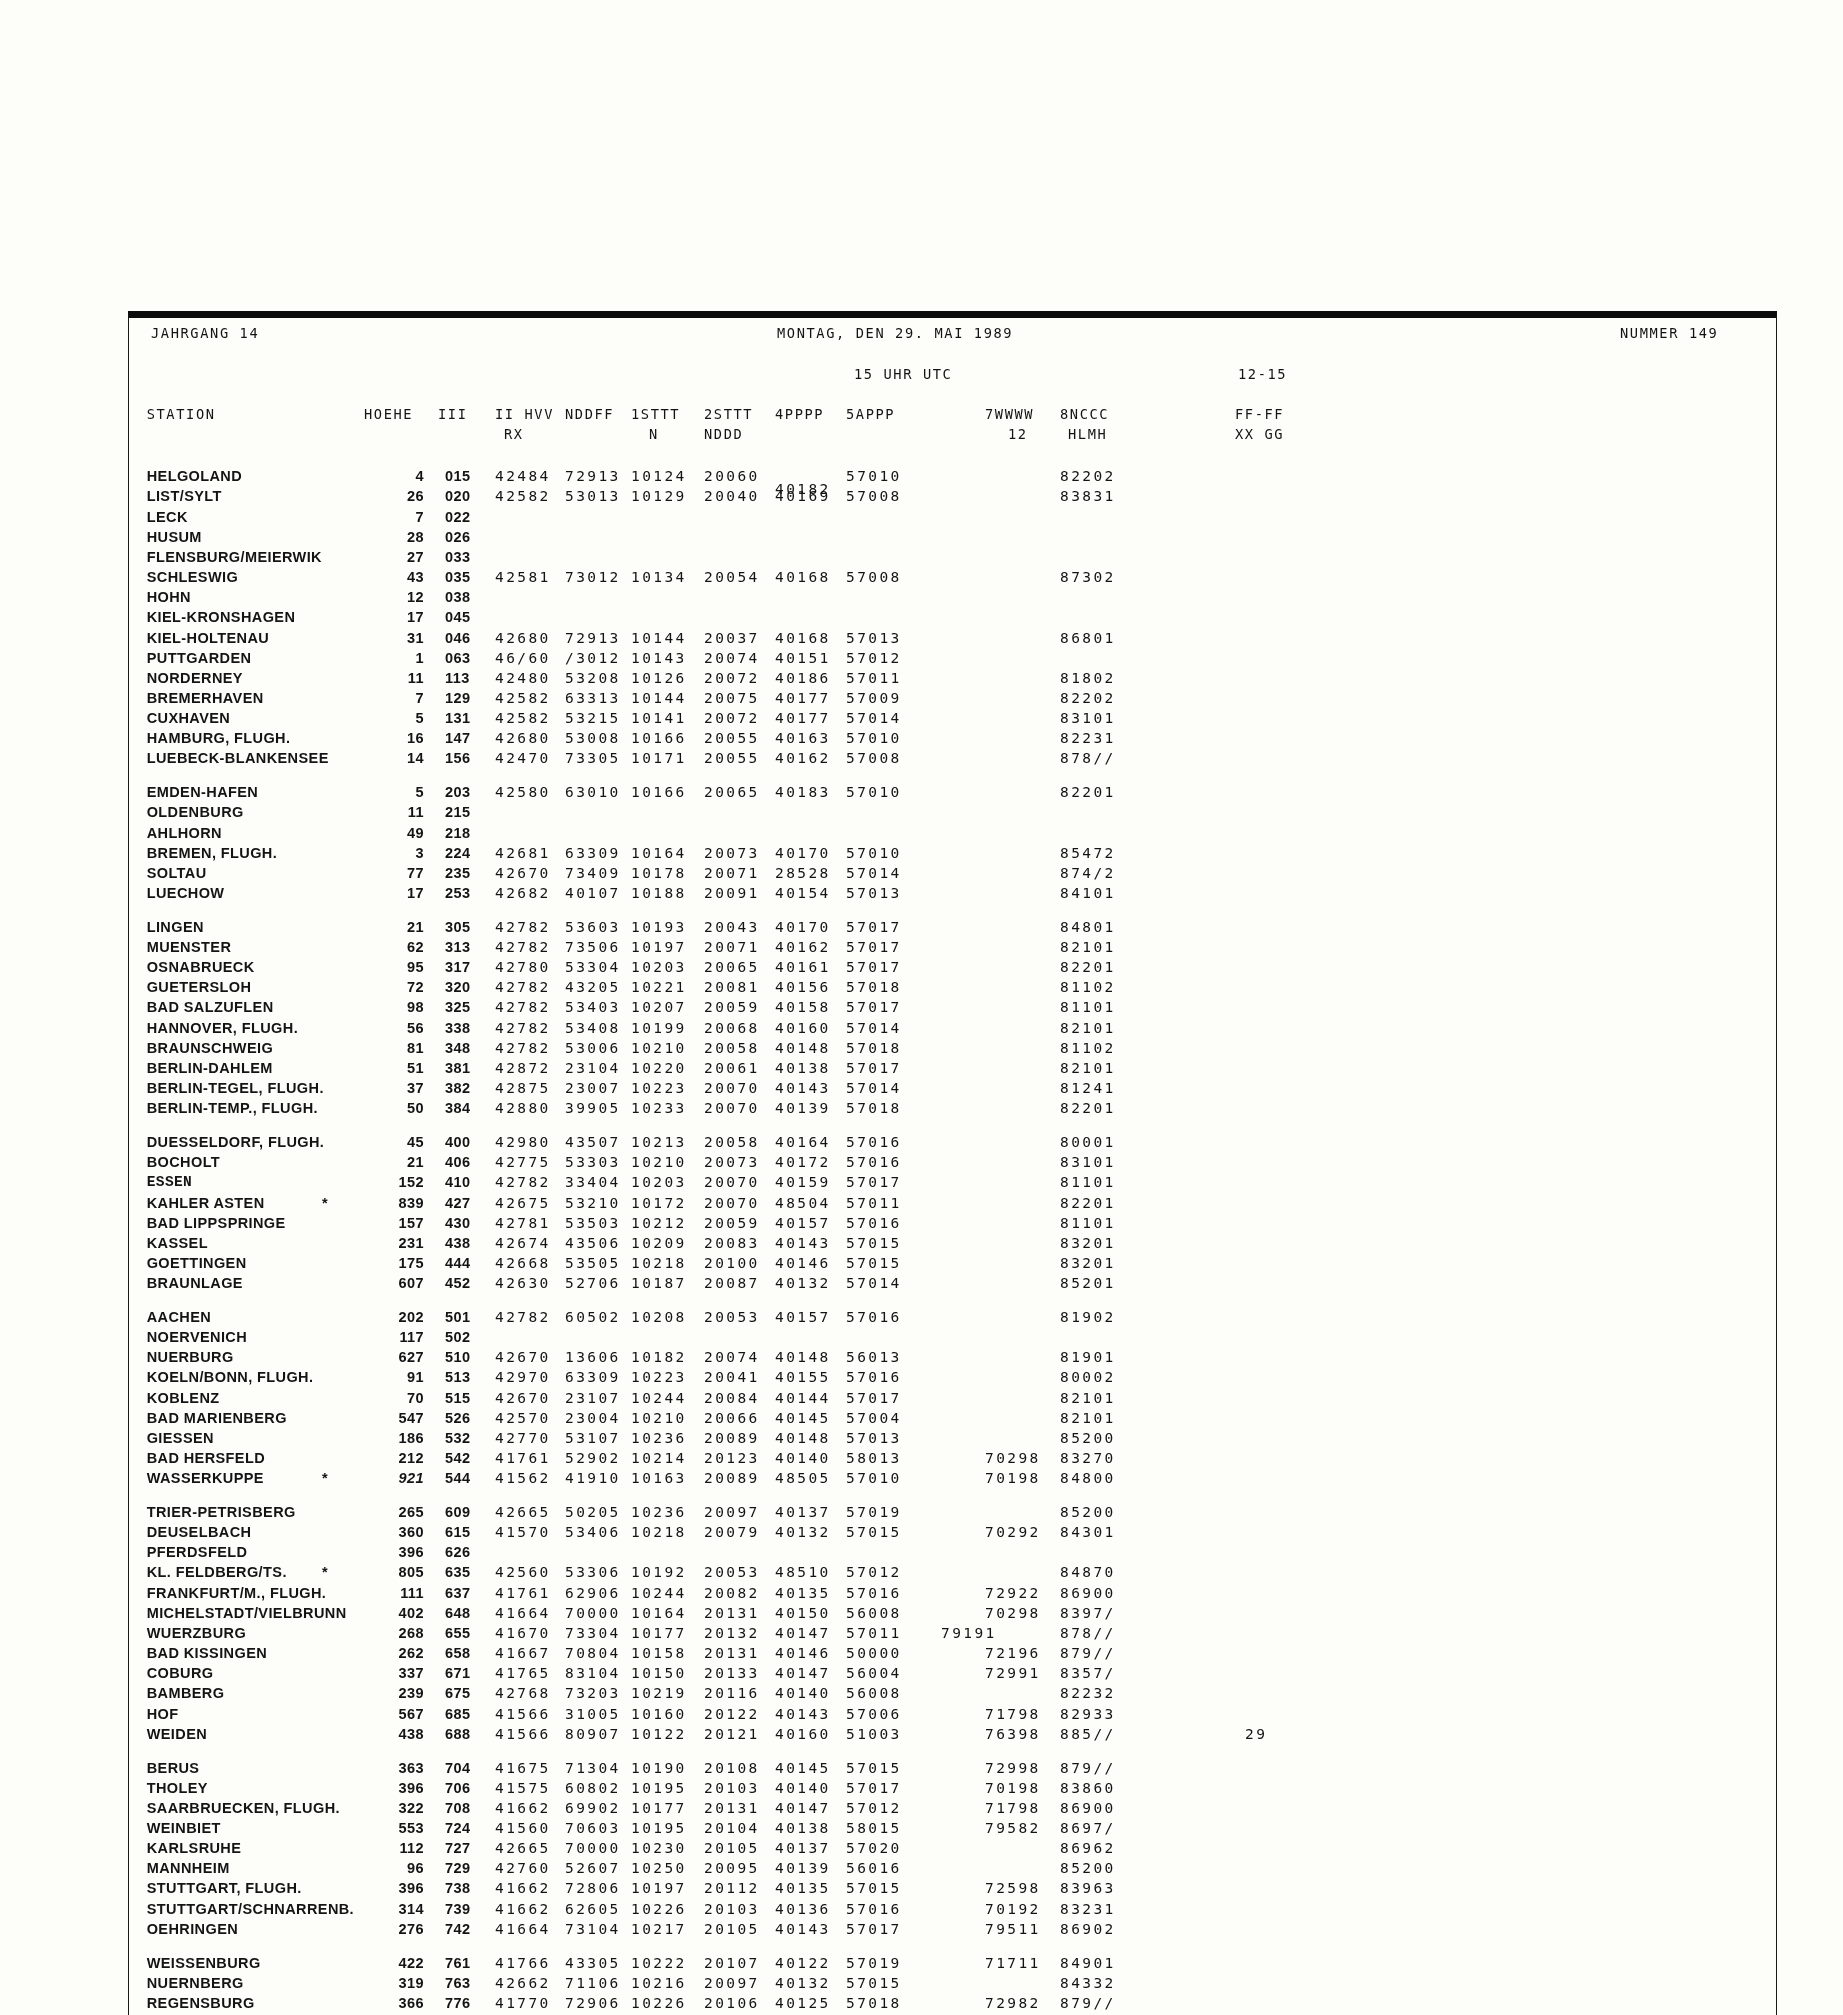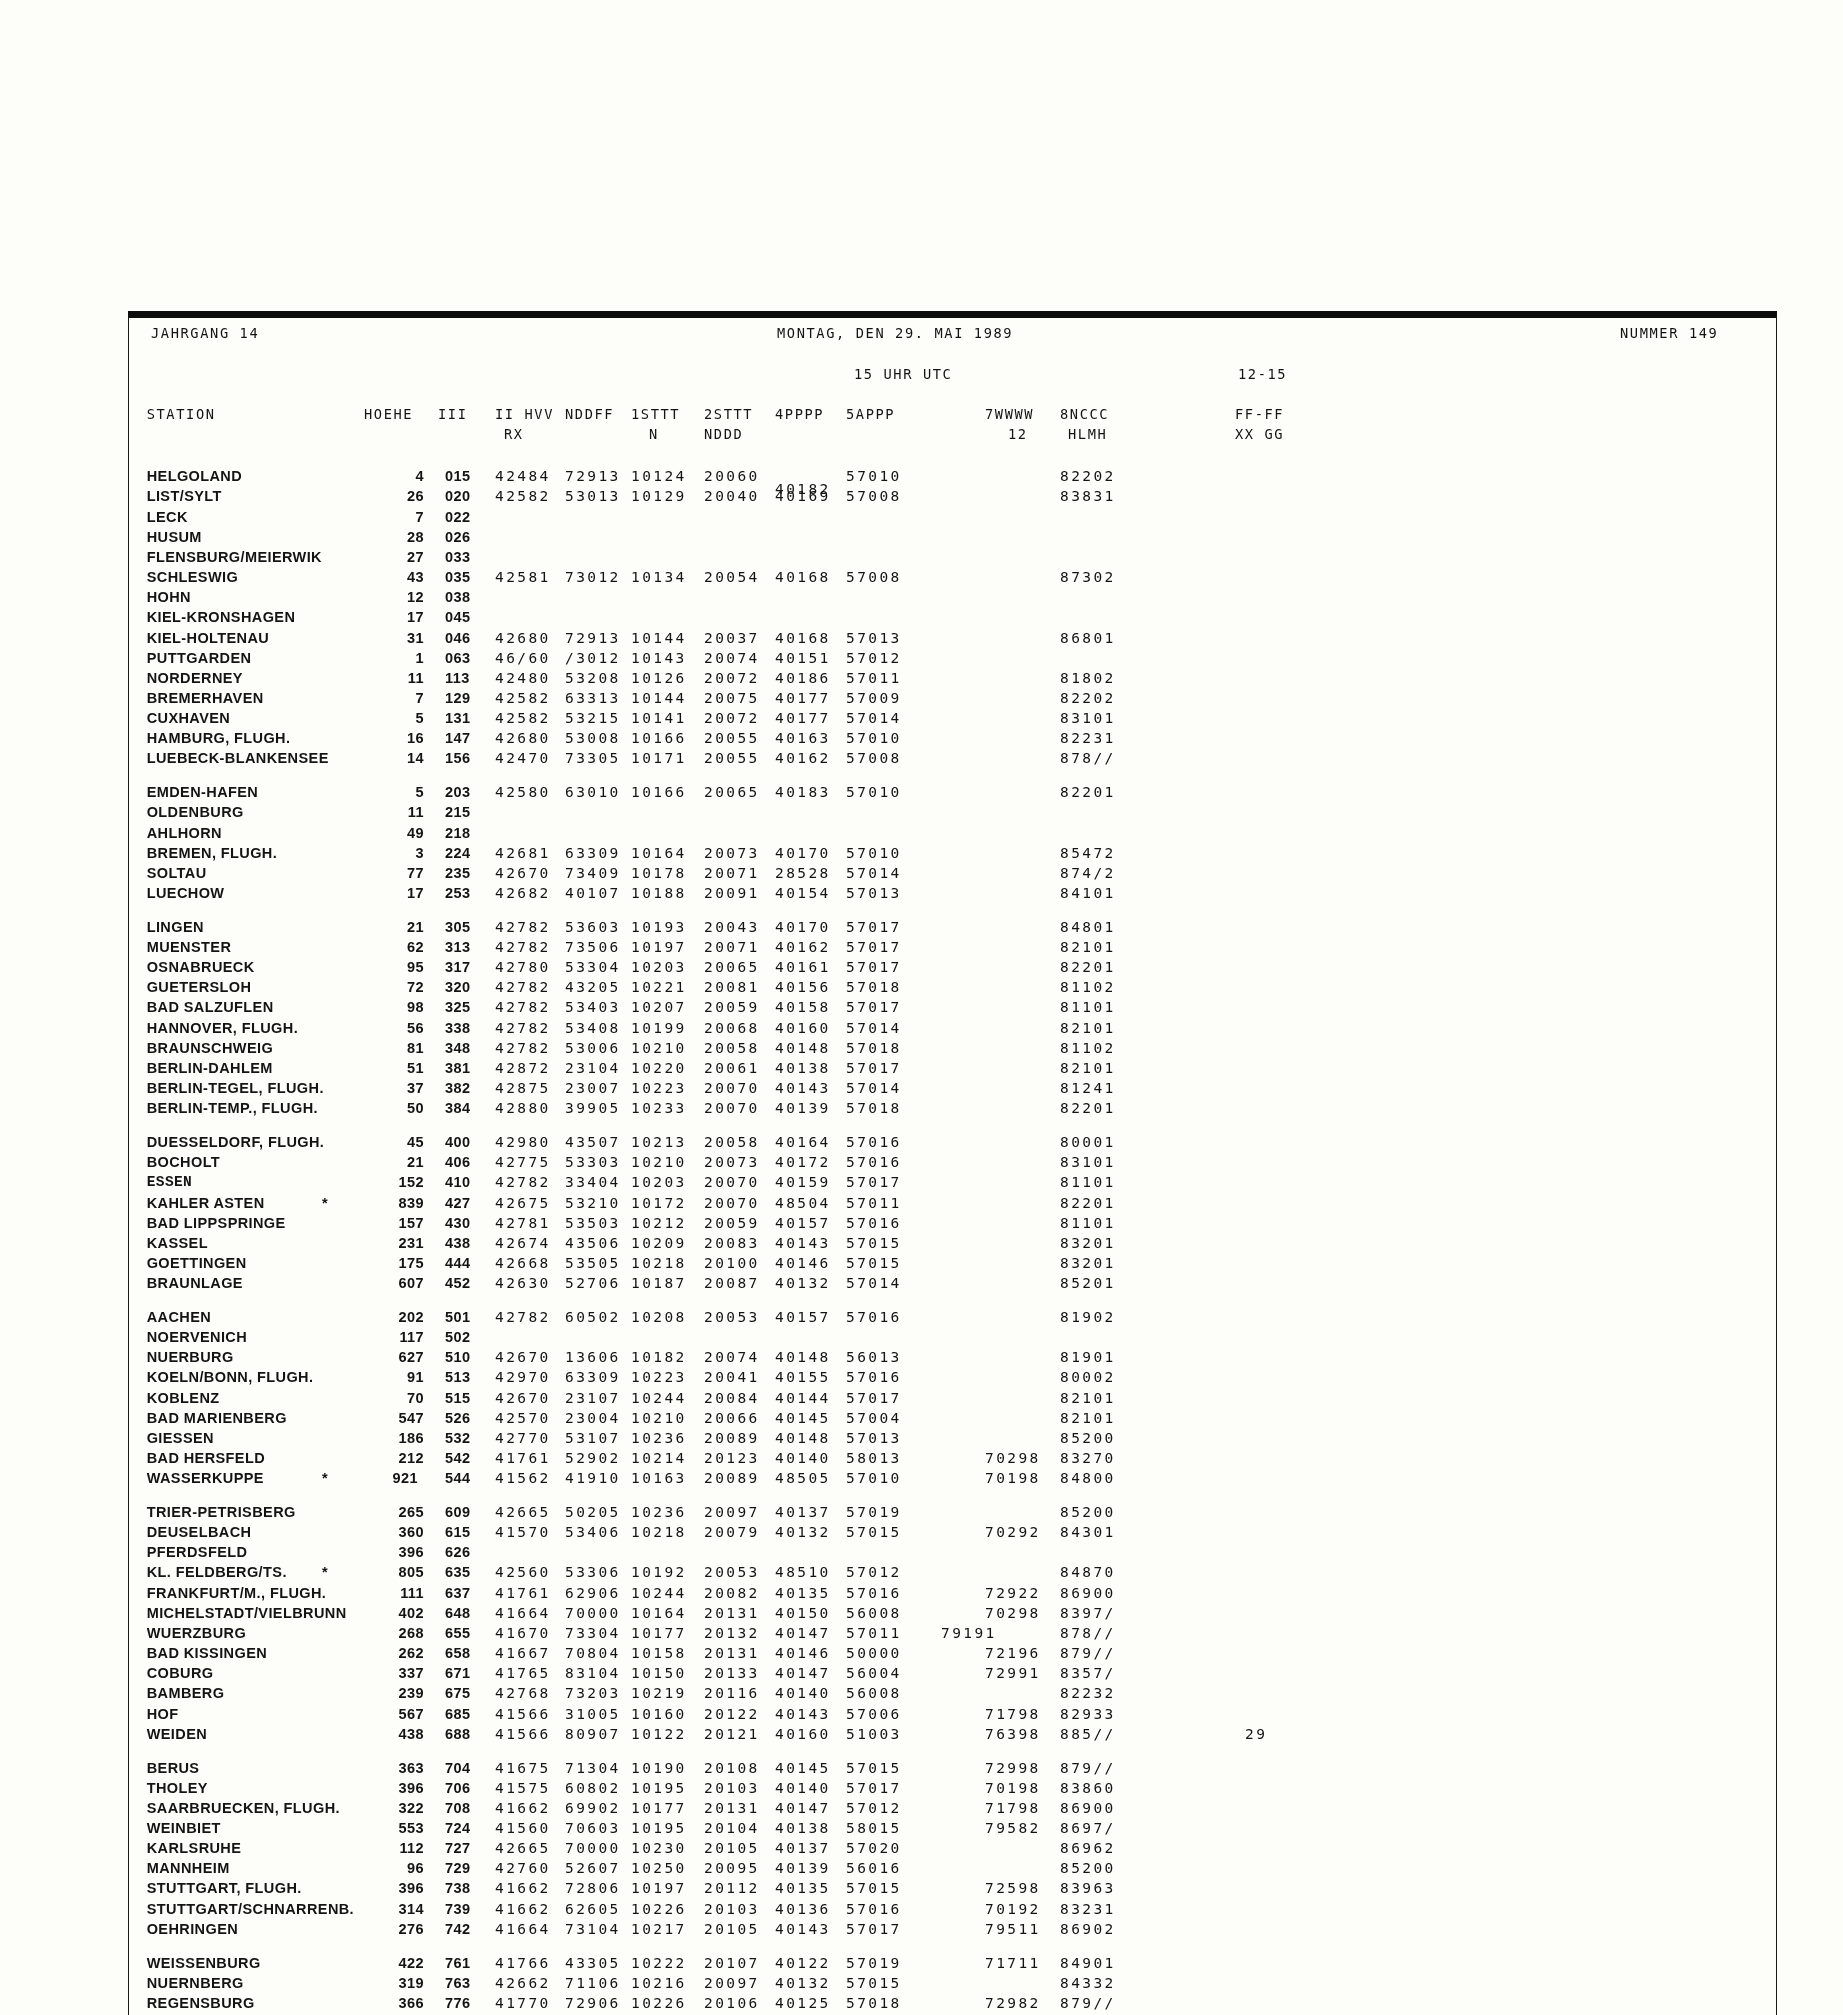--- a/index.html
+++ b/index.html
@@ -561,21 +561,21 @@
         <span class="cell mono" style="left: 502px; width: 66px;">10214</span>
         <span class="cell mono" style="left: 575px; width: 66px;">20123</span>
         <span class="cell mono" style="left: 646px; width: 66px;">40140</span>
         <span class="cell mono" style="left: 717px; width: 66px;">58013</span>
         <span class="cell mono" style="left: 856px; width: 66px;">70298</span>
         <span class="cell mono" style="left: 931px; width: 71px;">83270</span>
       </div>
       <div class="row" style="top: 1150px;">
         <span class="cell sans" style="left: 17.7px; width: 177px;">WASSERKUPPE</span>
         <span class="cell sans" style="left: 193px; width: 16px;">*</span>
-        <span class="cell sans r" style="left: 204px; width: 85px;">921</span>
+        <span class="cell sans r" style="left: 210px; width: 85px; font-style: italic;">921</span>
         <span class="cell sans" style="left: 316px; width: 52px;">544</span>
         <span class="cell mono" style="left: 366px; width: 66px;">41562</span>
         <span class="cell mono" style="left: 436px; width: 66px;">41910</span>
         <span class="cell mono" style="left: 502px; width: 66px;">10163</span>
         <span class="cell mono" style="left: 575px; width: 66px;">20089</span>
         <span class="cell mono" style="left: 646px; width: 66px;">48505</span>
         <span class="cell mono" style="left: 717px; width: 66px;">57010</span>
         <span class="cell mono" style="left: 856px; width: 66px;">70198</span>
         <span class="cell mono" style="left: 931px; width: 71px;">84800</span>
       </div>

